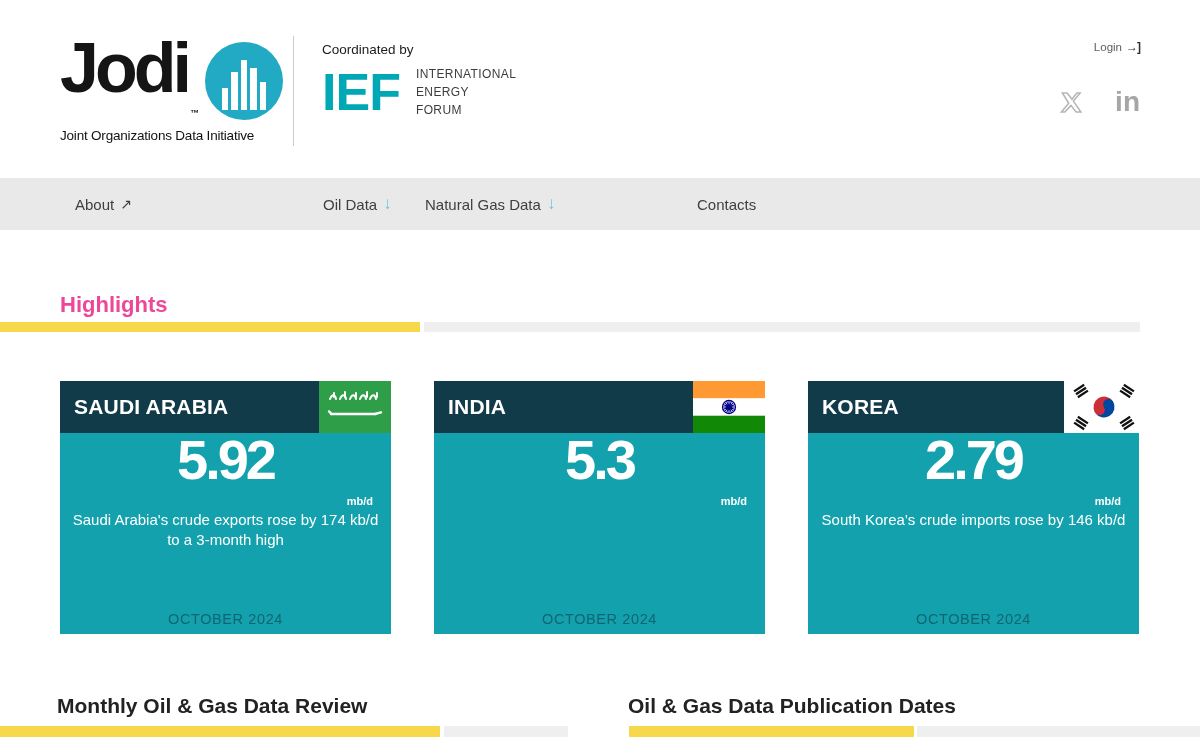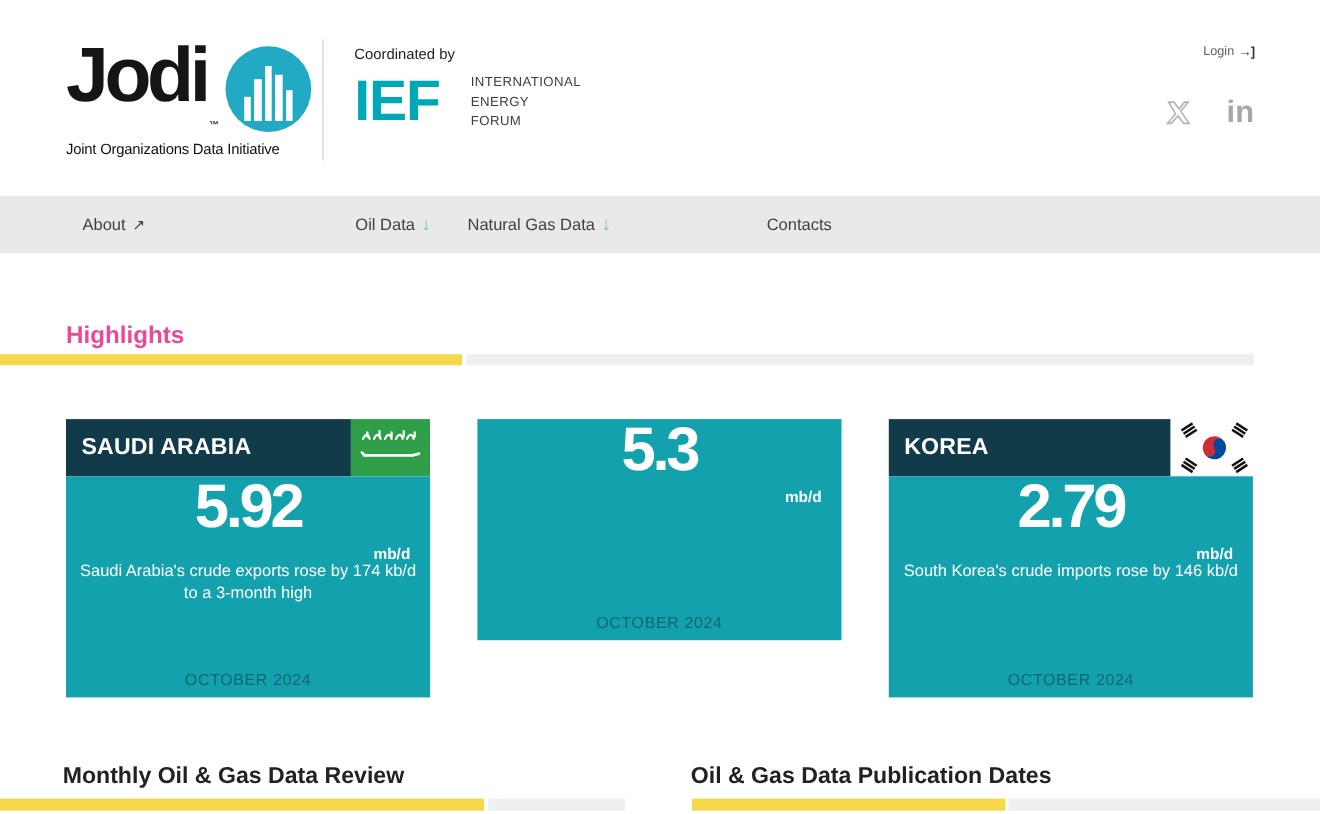--- a/index.html
+++ b/index.html
@@ -25,21 +25,21 @@
   .jodi-bars span:nth-child(2){height:38px;}
   .jodi-bars span:nth-child(3){height:50px;}
   .jodi-bars span:nth-child(4){height:42px;}
   .jodi-bars span:nth-child(5){height:28px;}
   .logo-tagline{font-size:13.5px;letter-spacing:-0.2px;color:#111;margin-top:8px;}
 
   .v-divider{position:absolute;left:293px;top:36px;width:1px;height:110px;background:#ccc;}
 
   .ief-block{position:absolute;left:322px;top:42px;}
   .coordinated{font-size:13.5px;color:#1c1c1c;}
-  .ief-row{display:flex;align-items:center;gap:28px;margin-top:8px;}
+  .ief-row{display:flex;align-items:center;gap:16px;margin-top:8px;}
   .ief-abbr{font-size:52px;font-weight:900;color:var(--ief);line-height:0.9;letter-spacing:-1px;}
   .ief-name{font-size:12px;color:#3d3d3d;line-height:1.5;letter-spacing:0.4px;}
 
   .login{position:absolute;right:60px;top:40px;display:flex;align-items:center;gap:4px;
     font-size:11.5px;color:#5f5f5f;cursor:pointer;}
   .login-glyph{font-size:12px;color:#333;font-weight:bold;letter-spacing:-1px;}
   .social{position:absolute;right:60px;top:88px;display:flex;align-items:center;gap:32px;}
   .x-icon svg{display:block;}
   .li-icon{font-size:28px;font-weight:bold;color:#a6a6a6;line-height:1;}
 
@@ -60,21 +60,21 @@
   .cards{position:absolute;left:60px;top:381px;display:flex;gap:43px;}
   .card{width:331px;height:253px;cursor:pointer;}
   .card-header{height:52px;display:flex;background:#fff;justify-content:center;}
   .card-title{flex:1;background:var(--dark);color:#fff;display:flex;align-items:center;
     padding-left:14px;font-size:21px;font-weight:bold;letter-spacing:0.2px;white-space:nowrap;}
   .card-flag{width:72px;height:52px;flex:none;}
   .card-flag svg{display:block;width:100%;height:100%;}
   .card-flag.korea{width:70px;margin-left:5px;}
   .card-body{position:relative;height:201px;background:var(--teal);color:#fff;text-align:center;}
   .card-value{font-size:56px;font-weight:bold;letter-spacing:-3px;line-height:0.9;padding-top:2px;}
-  .card-unit{position:absolute;right:18px;top:62px;font-size:14px;font-weight:bold;}
+  .card-unit{position:absolute;right:18px;top:62px;font-size:11px;font-weight:bold;}
   .card-desc{font-size:15px;line-height:1.33;margin-top:25px;padding:0 6px;}
   .card-period{position:absolute;bottom:7px;left:0;width:100%;font-size:14.5px;
     letter-spacing:0.6px;color:rgba(13,59,70,0.6);}
 
   
   .sec-title{position:absolute;top:694px;font-size:21px;font-weight:bold;color:#222;white-space:nowrap;}
   .sec-left{left:57px;} .sec-right{left:628px;}
   .sl-bar-y{top:726px;left:0;width:440px;height:11px;background:var(--yellow);}
   .sl-bar-g{top:726px;left:444px;width:124px;height:11px;background:var(--bargray);}
   .sr-bar-y{top:726px;left:629px;width:285px;height:11px;background:var(--yellow);}
@@ -177,20 +177,34 @@
       </div>
       <div class="card-body">
         <div class="card-value">5.92</div>
         <div class="card-unit">mb/d</div>
         <div class="card-desc">Saudi Arabia's crude exports rose by 174 kb/d to a 3-month high</div>
         <div class="card-period">OCTOBER 2024</div>
       </div>
     </div>
 
     <div class="card">
+      <div class="card-header">
+        <div class="card-title">INDIA</div>
+        <div class="card-flag">
+          <svg viewBox="0 0 72 52">
+            <rect width="72" height="17.4" y="0" fill="#ff9933"></rect>
+            <rect width="72" height="17.3" y="17.4" fill="#ffffff"></rect>
+            <rect width="72" height="17.3" y="34.7" fill="#128807"></rect>
+            <g transform="translate(36,26)" stroke="#000088" stroke-width="1.1" fill="none">
+              <circle r="6.6"></circle>
+              <path d="M0 -6.6 V6.6 M-6.6 0 H6.6 M-4.7 -4.7 L4.7 4.7 M4.7 -4.7 L-4.7 4.7 M-6.1 -2.5 L6.1 2.5 M-2.5 -6.1 L2.5 6.1 M2.5 -6.1 L-2.5 6.1 M6.1 -2.5 L-6.1 2.5"></path>
+            </g>
+          </svg>
+        </div>
+      </div>
       <div class="card-body">
         <div class="card-value">5.3</div>
         <div class="card-unit">mb/d</div>
         <div class="card-period">OCTOBER 2024</div>
       </div>
     </div>
 
     <div class="card">
       <div class="card-header">
         <div class="card-title">KOREA</div>

